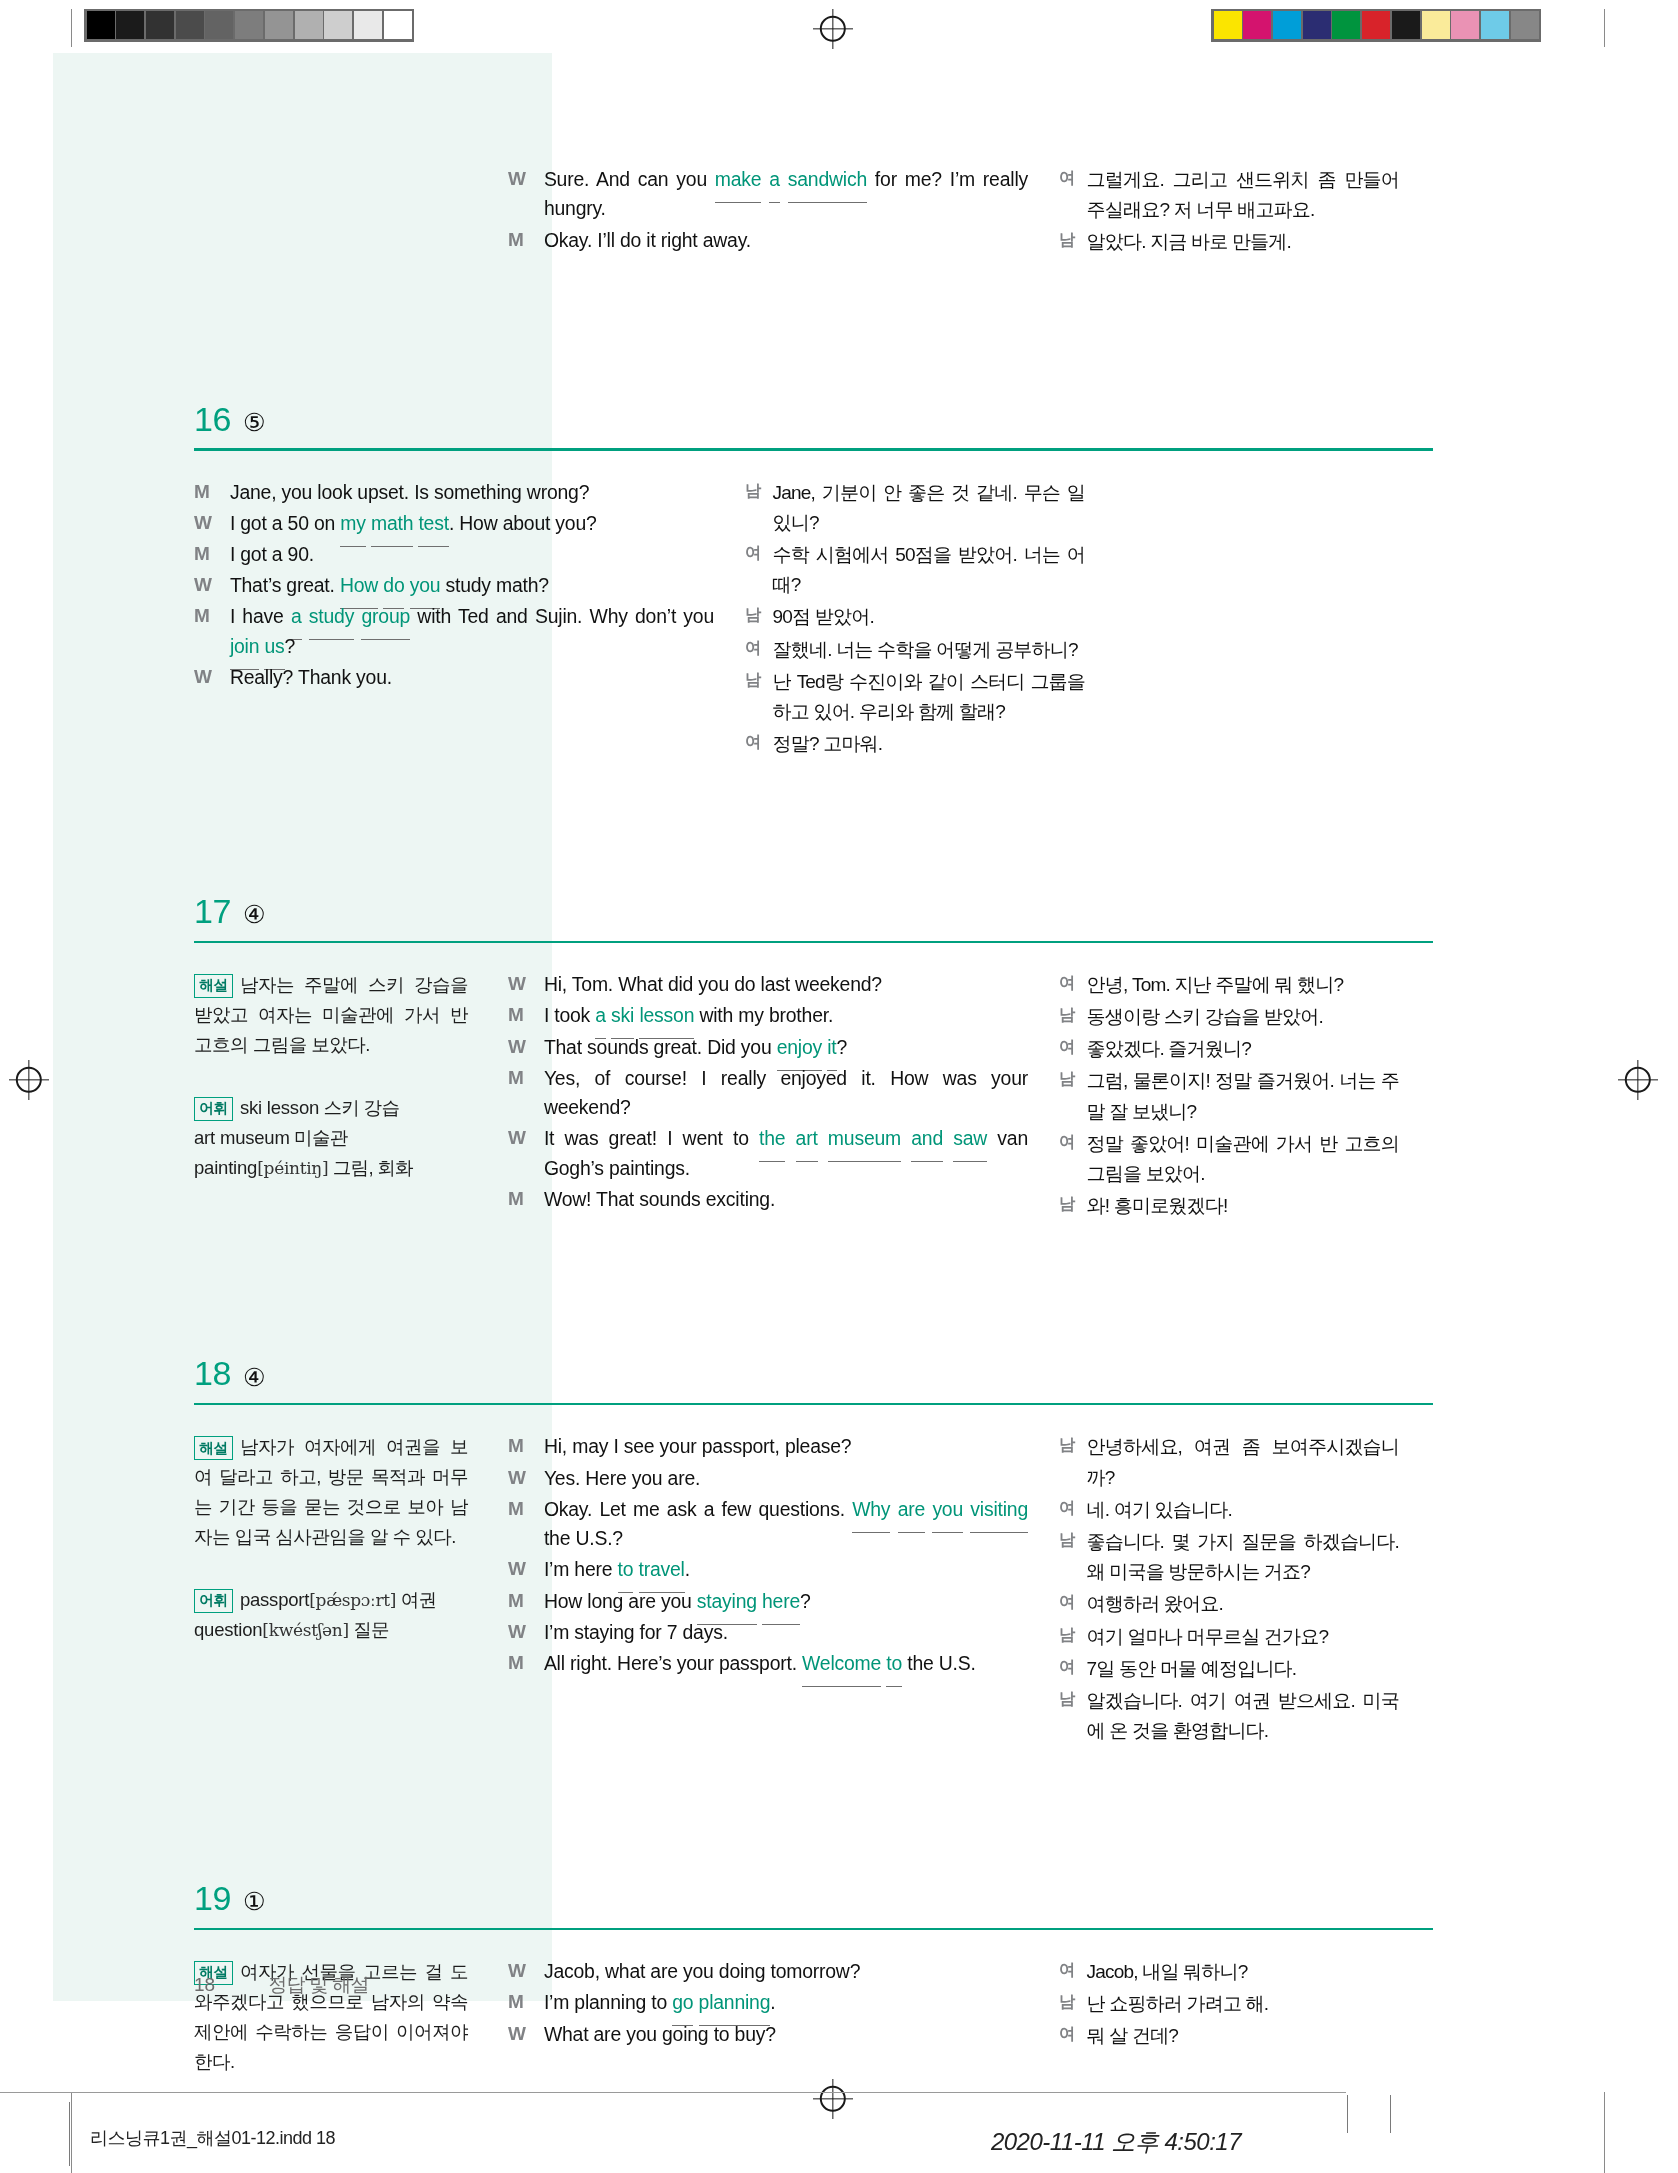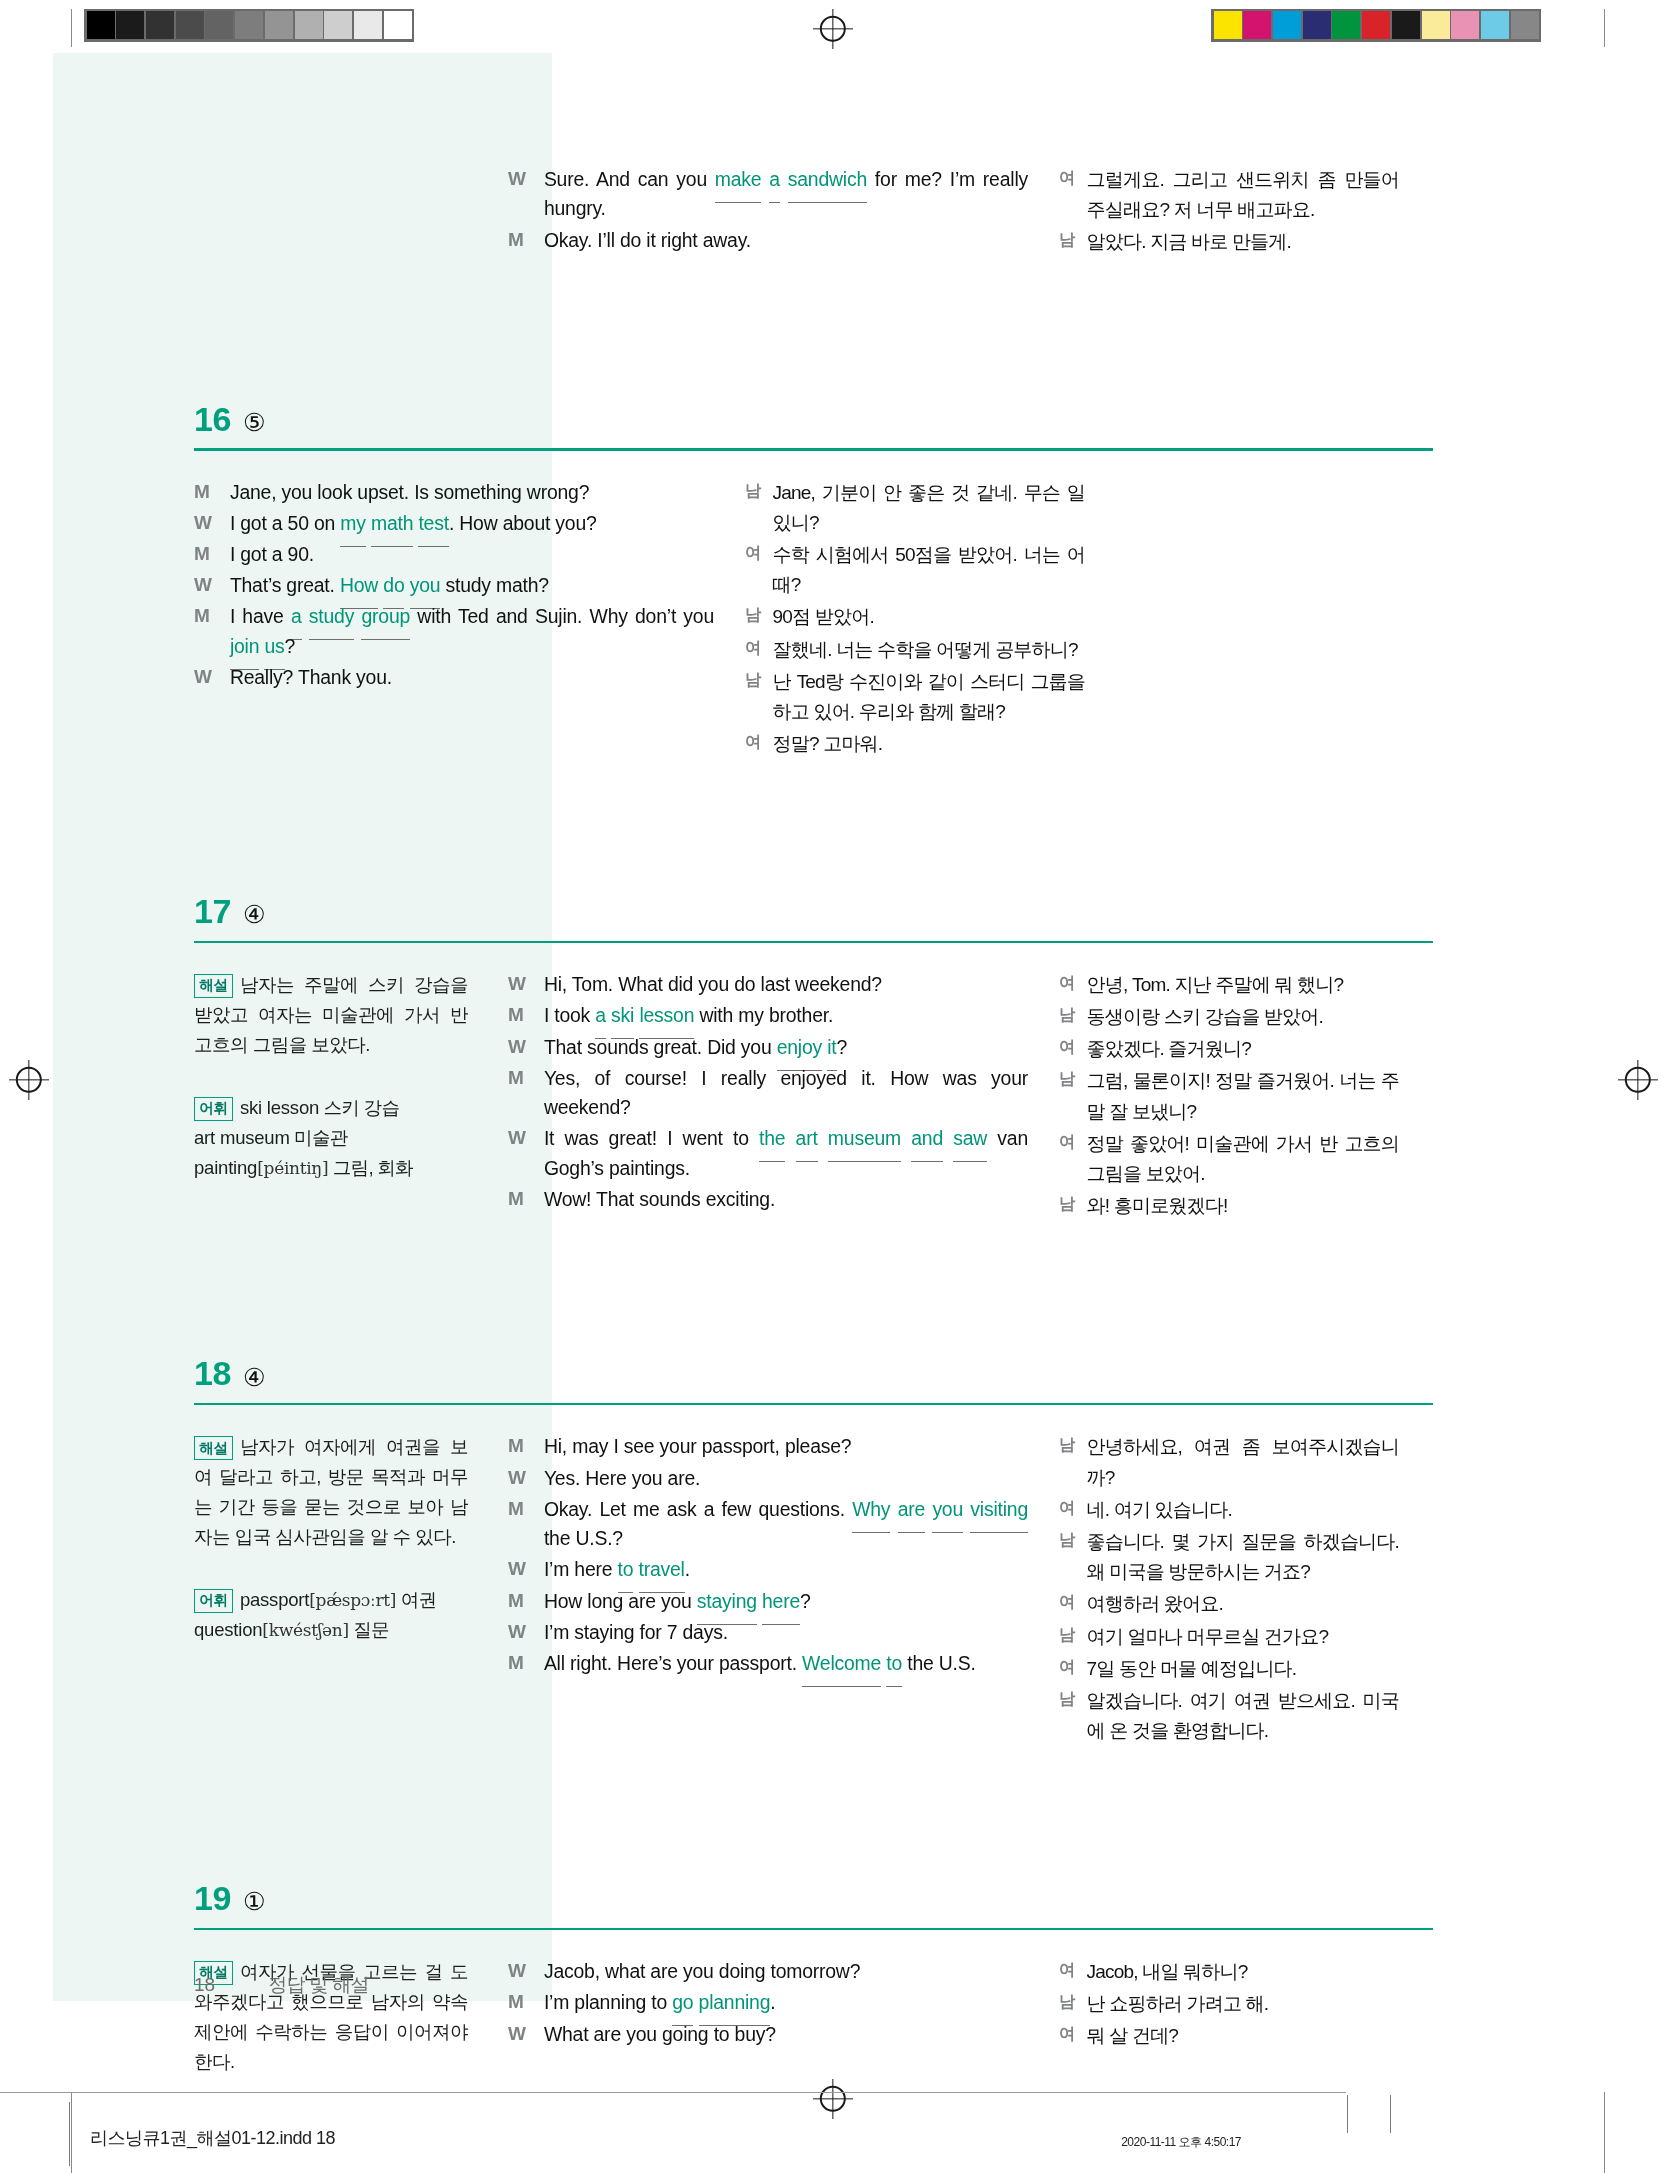--- a/index.html
+++ b/index.html
@@ -55,21 +55,21 @@
 
   
   .qsection { position:relative; }
 
   .qhead {
     position:relative;
     height:79px;
   }
   .qnum {
     position:absolute; left:0; bottom:12px;
-    font-size:34px; font-weight:bold; color:#00a07f;
+    font-size:34px; font-weight:normal; color:#00a07f;
     letter-spacing:-0.4px;
   }
   .qans {
     position:absolute; left:49px; bottom:13.8px;
     font-size:25px; color:#111; font-family:"DejaVu Sans", sans-serif;
   }
   .qrule {
     position:absolute; left:0; right:0; bottom:0;
     height:2.6px; background:#00a07f;
   }
@@ -179,22 +179,22 @@
     position:absolute;
     left:0; top:2092px; width:1346px; height:81px;
     border-top:1.3px solid #9a9a9a;
   }
   .slug-left {
     position:absolute; left:90px; top:33px;
     font-size:18px; color:#222; letter-spacing:-0.5px;
     font-family:"Liberation Sans", sans-serif;
   }
   .slug-right {
-    position:absolute; right:105px; top:41px;
-    font-size:12px; color:#222; letter-spacing:-0.5px;
+    position:absolute; right:105px; top:33px;
+    font-size:24px; color:#222; letter-spacing:-0.5px;font-style:italic;
   }
   .slug-bar { position:absolute; background:#7a7a7a; width:1.4px; }
 </style>
 </head>
 <body>
 
 <div class="swatch-strip" id="gray-wedge" style="left:84px; top:8.6px;">
     <div class="swatch" style="background: rgb(0, 0, 0);"></div>
     <div class="swatch" style="background: rgb(27, 27, 27);"></div>
     <div class="swatch" style="background: rgb(50, 50, 50);"></div>

